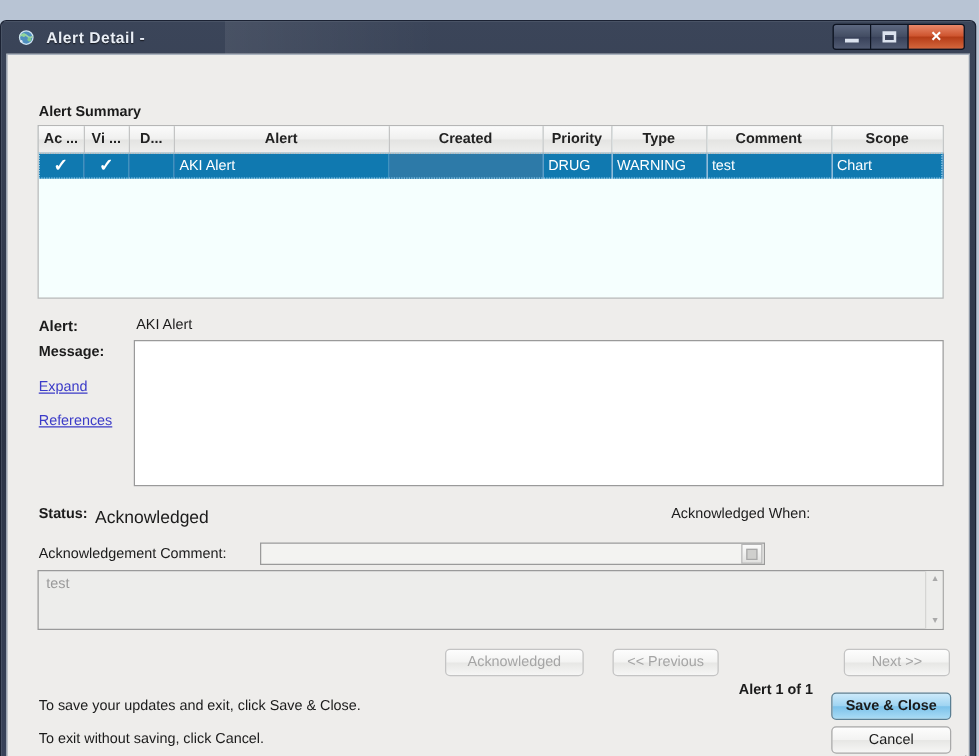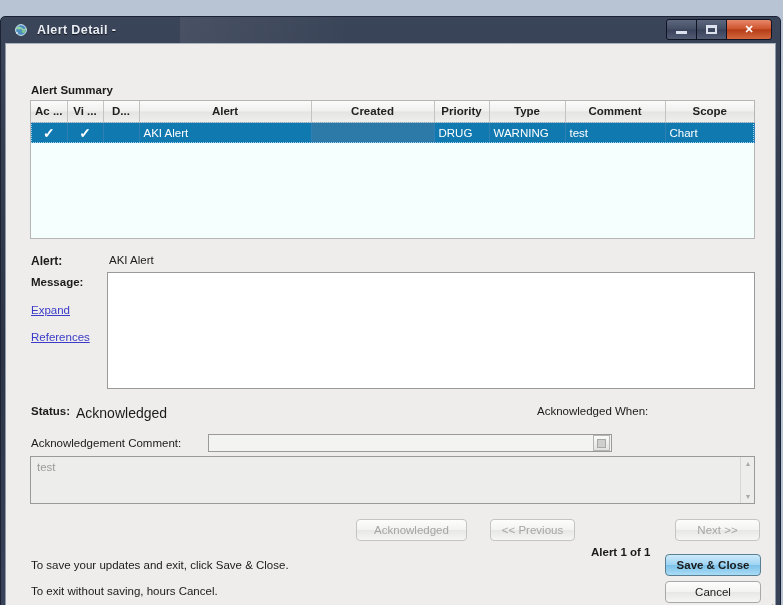--- a/index.html
+++ b/index.html
@@ -390,21 +390,21 @@
         <div class="ta-arrow">▼</div>
       </div>
     </div>
 
     <div class="btn disabled" id="btn-unack">Acknowledged</div>
     <div class="btn disabled" id="btn-prev">&lt;&lt; Previous</div>
     <div id="alert-count">Alert 1 of 1</div>
     <div class="btn disabled" id="btn-next">Next &gt;&gt;</div>
 
     <div class="footer-text" id="foot1">To save your updates and exit, click Save &amp; Close.</div>
-    <div class="footer-text" id="foot2">To exit without saving, hours Cancel.</div>
+    <div class="footer-text" id="foot2">To exit without saving, click Cancel.</div>
 
     <div class="btn" id="btn-save">Save &amp; Close</div>
     <div class="btn" id="btn-cancel">Cancel</div>
     <div class="btn" id="btn-help">Help</div>
 
     <div id="resize-grip">
       <i style="top:11px; width:12px;"></i>
       <i style="top:8px;  width:8px;"></i>
       <i style="top:5px;  width:4px;"></i>
     </div>

